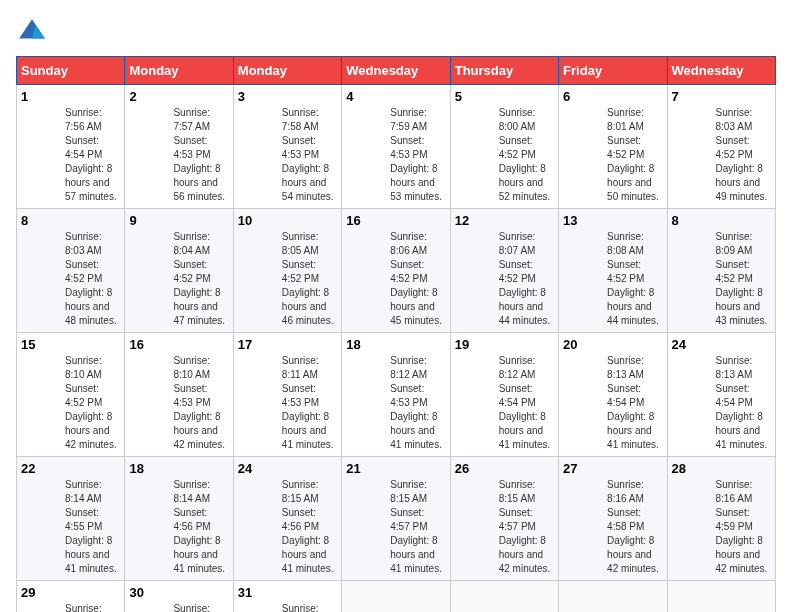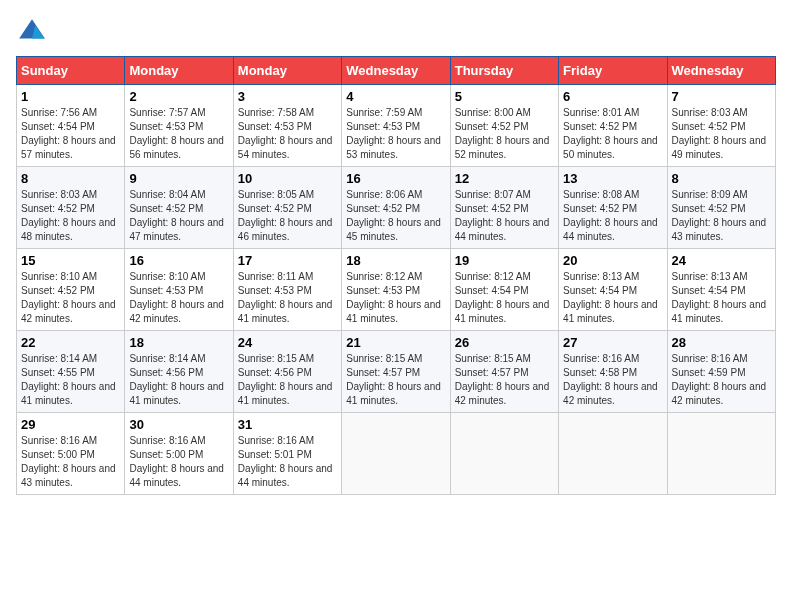--- a/index.html
+++ b/index.html
@@ -73,20 +73,21 @@
     .day-num {
       font-size: 13px;
       font-weight: bold;
       margin-bottom: 2px;
       display: block;
     }
     .day-info {
       font-size: 10px;
       color: #333;
       line-height: 1.4;
+      margin-left: 44px;
     }
     .empty-cell {
       background: #f9f9f9 !important;
     }
   </style>
 </head>
 <body>
 
 <div class="header">
   <div class="logo">

